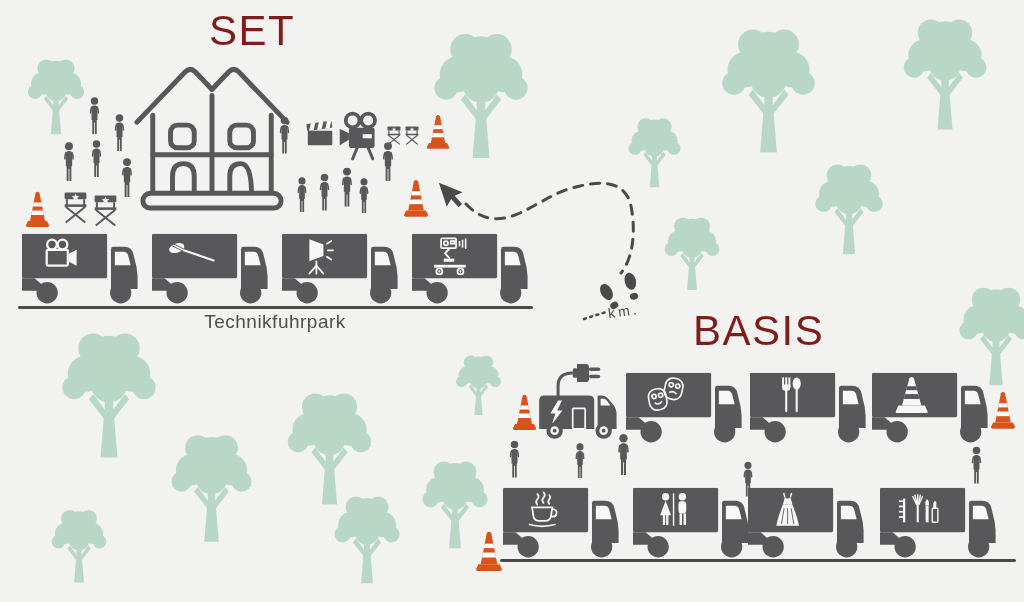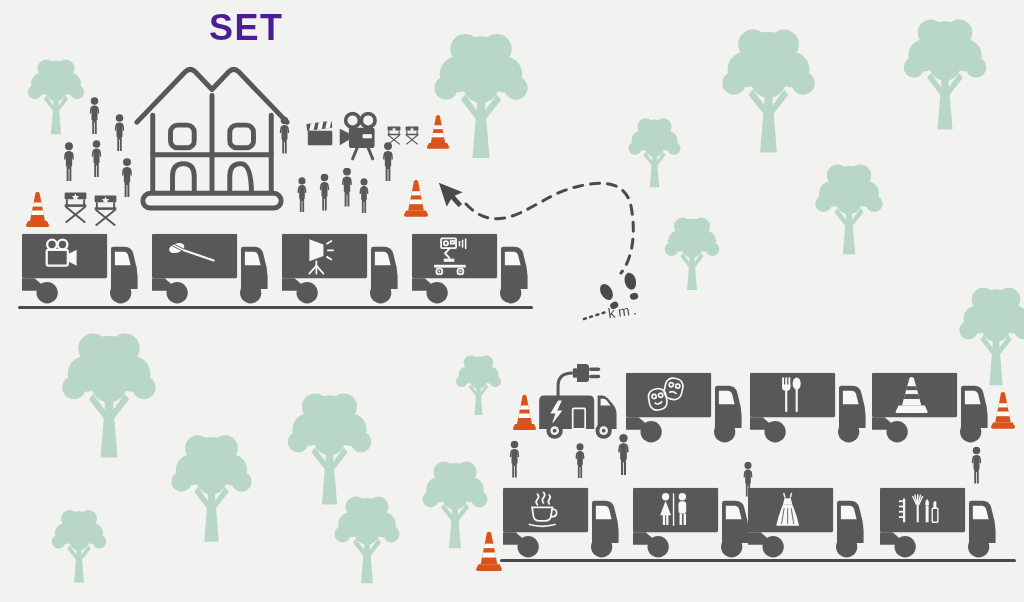--- a/index.html
+++ b/index.html
@@ -2,21 +2,21 @@
 <html><head>
 <meta charset="utf-8">
 <style>
   html,body{margin:0;padding:0;background:#e8e8e8}
   #canvas{position:relative;width:1024px;height:602px;background:#f2f2f1;overflow:hidden;
           font-family:"Liberation Sans",sans-serif}
   .abs{position:absolute}
   .tree{color:#b9d7c6}
   .fig{color:#58585a}
   .cone{color:#d9531d}
-  .title{position:absolute;font-weight:700;color:#4c1d95;font-size:36px;letter-spacing:1.5px;line-height:1}
+  .title{position:absolute;font-weight:400;color:#7f1d1d;font-size:42px;letter-spacing:1.5px;line-height:1}
   .fleet-label{position:absolute;font-size:19px;color:#4f4f4f;text-align:center;letter-spacing:.5px}
   .gline{position:absolute;height:3px;background:#4a4a4a;border-radius:2px}
   .km{position:absolute;font-size:14px;color:#4a4a4a;letter-spacing:3px;transform:rotate(-8deg)}
   svg{display:block;overflow:visible}
 </style>
 </head>
 <body>
 
 <div id="canvas">
 
@@ -451,21 +451,23 @@
     </svg>
 <svg class="abs fig" style="left:282px;top:233px;width:118px;height:75px" viewBox="0 0 122 76">
       <use href="#sym-truck"></use>
       <use href="#icon-light" x="6" y="3" width="70" height="40"></use>
     </svg>
 <svg class="abs fig" style="left:412px;top:233px;width:118px;height:75px" viewBox="0 0 122 76">
       <use href="#sym-truck"></use>
       <use href="#icon-dolly" x="6" y="3" width="70" height="40"></use>
     </svg>
 <div class="gline" style="left:18px;top:306px;width:515px"></div>
-
+<div class="fleet-label" style="left:175px;top:311px;width:200px">Technikfuhrpark</div>
+
+<div class="title" style="left:693px;top:310px">BASIS</div>
 
 <svg class="abs cone" style="left:511px;top:392px;width:27px;height:42px" viewBox="0 0 54 76">
       <use href="#sym-cone"></use>
     </svg>
 <svg class="abs fig" style="left:534px;top:362px;width:86px;height:84px" viewBox="0 0 100 96">
       <use href="#sym-van"></use>
     </svg>
 <svg class="abs fig" style="left:626px;top:372px;width:118px;height:75px" viewBox="0 0 122 76">
       <use href="#sym-truck"></use>
       <use href="#icon-masks" x="6" y="3" width="70" height="40"></use>

